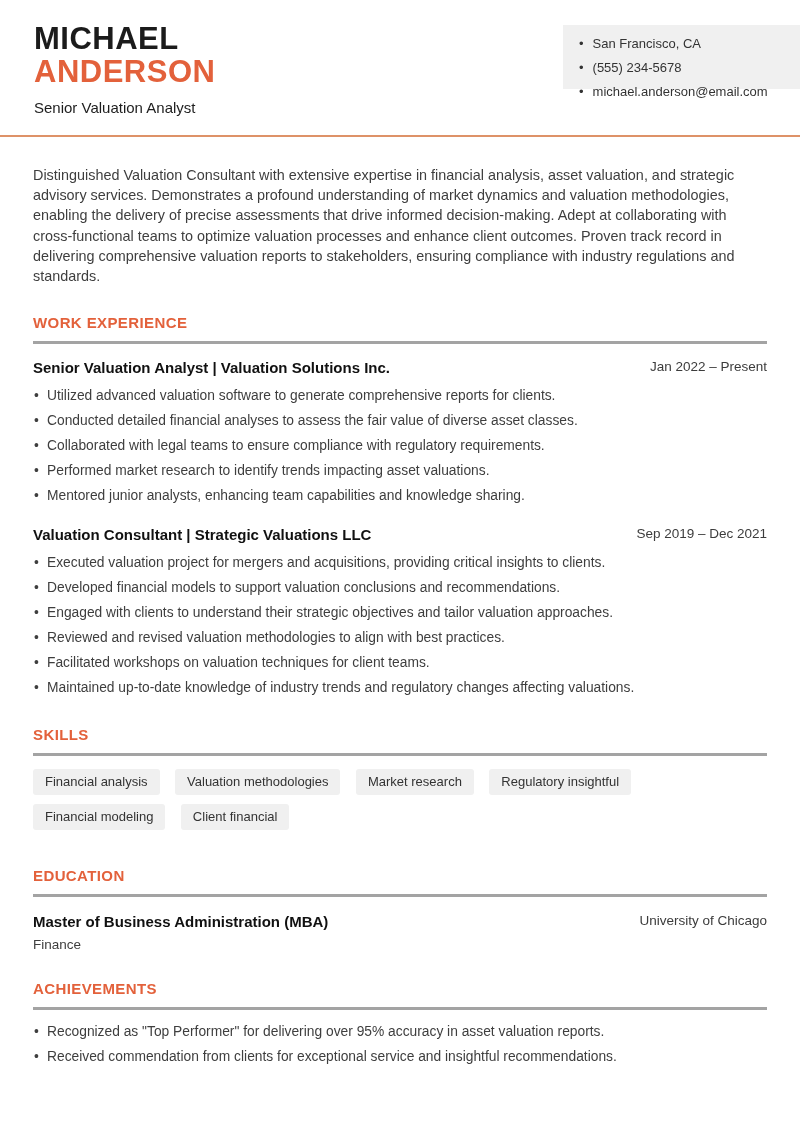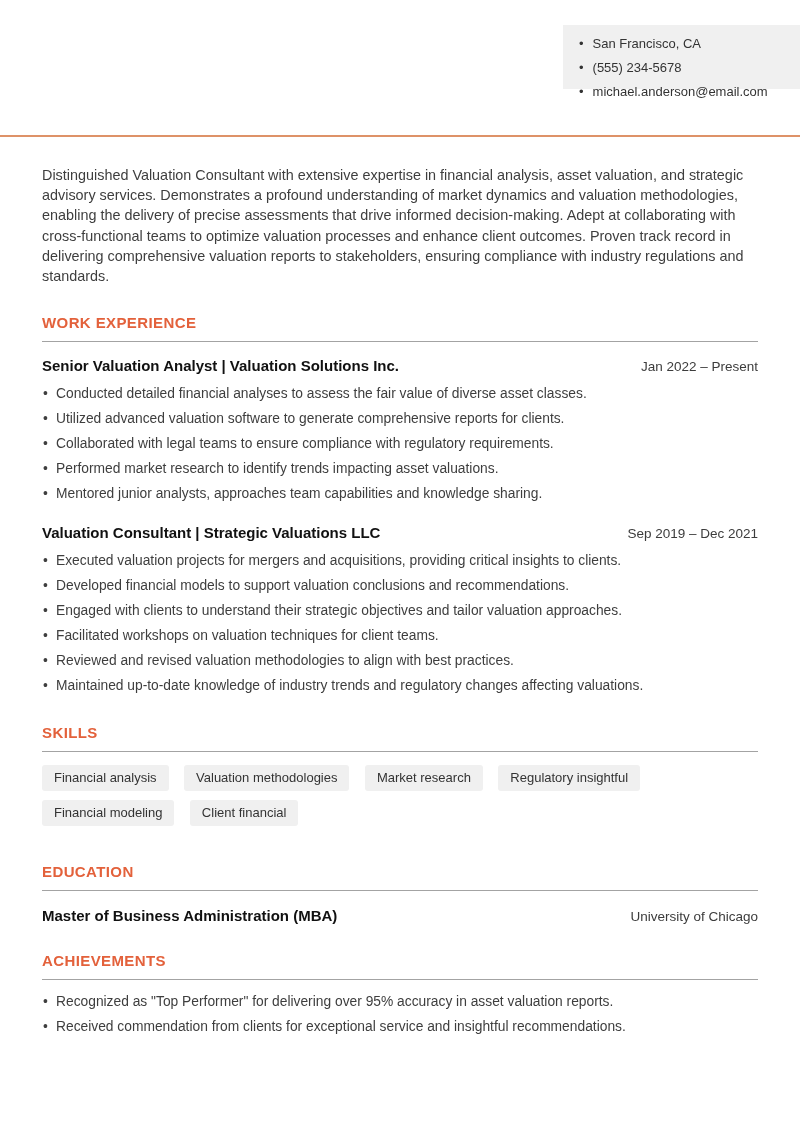--- a/index.html
+++ b/index.html
@@ -29,32 +29,32 @@
 
   .contact-box {
     position: absolute; left: 563px; top: 25px; right: 0; height: 64px;
     background: #f0f0f0; box-sizing: border-box;
     margin: 0; padding: 12px 8px 0 16px; list-style: none;
   }
   .contact-box li { font-size: 13px; color: #333333; margin-bottom: 10px; line-height: 14px; }
   .contact-box li::before { content: "•"; margin-right: 9px; color: #333333; }
 
   
-  .content { padding: 0 42px; }
+  .content { padding: 0 33px; }
   .summary { margin: 28px 0 0; font-size: 14.4px; line-height: 20.2px; color: #3e3e3e; }
 
   .section { margin-top: 28px; }
   .section-title {
     margin: 0; font-size: 15px; font-weight: 700; letter-spacing: 0.4px;
-    color: var(--accent); padding-bottom: 10px; border-bottom: 1px solid #a3a3a3;
+    color: var(--accent); padding-bottom: 10px; border-bottom: 3px solid #a3a3a3;
   }
 
   .job { margin-top: 15px; }
   .job + .job { margin-top: 20px; }
-  .row-head { display: flex; justify-content: space-between; align-items: flex-end; }
+  .row-head { display: flex; justify-content: space-between; align-items: flex-start; }
   .row-head h3 { margin: 0; font-size: 15px; font-weight: 700; color: #111111; }
   .row-side { font-size: 13.5px; color: #3c3c3c; white-space: nowrap; margin-left: 16px; }
 
   .bullets { list-style: none; margin: 10px 0 0; padding: 0; }
   .bullets li {
     font-size: 13.8px; color: #3e3e3e; line-height: 16px;
     margin-bottom: 5px; padding: 2px 0 2px 14px; position: relative;
   }
   .bullets li::before { content: "•"; position: absolute; left: 1px; color: #3e3e3e; }
 
@@ -69,59 +69,66 @@
   .edu-field { margin-top: 7px; font-size: 13.5px; color: #3e3e3e; }
 
   .ach-bullets { margin-top: 12px; }
 </style>
 </head>
 <body>
 
 <div class="page">
 
   <div class="header">
+    <div class="name-block">
+      <h1 class="name">
+        <span class="first">MICHAEL</span>
+        <span class="last">ANDERSON</span>
+      </h1>
+      <div class="headline">Senior Valuation Analyst</div>
+    </div>
     <ul class="contact-box">
       <li>San Francisco, CA</li>
       <li>(555) 234-5678</li>
       <li>michael.anderson@email.com</li>
     </ul>
   </div>
 
   <div class="content">
 
     <p class="summary">Distinguished Valuation Consultant with extensive expertise in financial analysis, asset valuation, and strategic advisory services. Demonstrates a profound understanding of market dynamics and valuation methodologies, enabling the delivery of precise assessments that drive informed decision-making. Adept at collaborating with cross-functional teams to optimize valuation processes and enhance client outcomes. Proven track record in delivering comprehensive valuation reports to stakeholders, ensuring compliance with industry regulations and standards.</p>
 
     <div class="section">
       <h2 class="section-title">WORK EXPERIENCE</h2>
 
       <div class="job">
         <div class="row-head">
           <h3>Senior Valuation Analyst | Valuation Solutions Inc.</h3>
           <span class="row-side">Jan 2022 – Present</span>
         </div>
         <ul class="bullets">
+          <li>Utilized advanced valuation software to generate comprehensive reports for clients.</li>
           <li>Conducted detailed financial analyses to assess the fair value of diverse asset classes.</li>
-          <li>Utilized advanced valuation software to generate comprehensive reports for clients.</li>
           <li>Collaborated with legal teams to ensure compliance with regulatory requirements.</li>
           <li>Performed market research to identify trends impacting asset valuations.</li>
-          <li>Mentored junior analysts, approaches team capabilities and knowledge sharing.</li>
+          <li>Mentored junior analysts, enhancing team capabilities and knowledge sharing.</li>
         </ul>
       </div>
 
       <div class="job">
         <div class="row-head">
           <h3>Valuation Consultant | Strategic Valuations LLC</h3>
           <span class="row-side">Sep 2019 – Dec 2021</span>
         </div>
         <ul class="bullets">
-          <li>Executed valuation projects for mergers and acquisitions, providing critical insights to clients.</li>
+          <li>Executed valuation project for mergers and acquisitions, providing critical insights to clients.</li>
           <li>Developed financial models to support valuation conclusions and recommendations.</li>
           <li>Engaged with clients to understand their strategic objectives and tailor valuation approaches.</li>
+          <li>Reviewed and revised valuation methodologies to align with best practices.</li>
           <li>Facilitated workshops on valuation techniques for client teams.</li>
-          <li>Reviewed and revised valuation methodologies to align with best practices.</li>
           <li>Maintained up-to-date knowledge of industry trends and regulatory changes affecting valuations.</li>
         </ul>
       </div>
     </div>
 
     <div class="section">
       <h2 class="section-title">SKILLS</h2>
       <div class="tags">
         <span class="tag">Financial analysis</span>
         <span class="tag">Valuation methodologies</span>
@@ -132,20 +139,21 @@
       </div>
     </div>
 
     <div class="section">
       <h2 class="section-title">EDUCATION</h2>
       <div class="edu-block">
         <div class="row-head">
           <h3>Master of Business Administration (MBA)</h3>
           <span class="row-side">University of Chicago</span>
         </div>
+        <div class="edu-field">Finance</div>
       </div>
     </div>
 
     <div class="section">
       <h2 class="section-title">ACHIEVEMENTS</h2>
       <ul class="bullets ach-bullets">
         <li>Recognized as "Top Performer" for delivering over 95% accuracy in asset valuation reports.</li>
         <li>Received commendation from clients for exceptional service and insightful recommendations.</li>
       </ul>
     </div>

